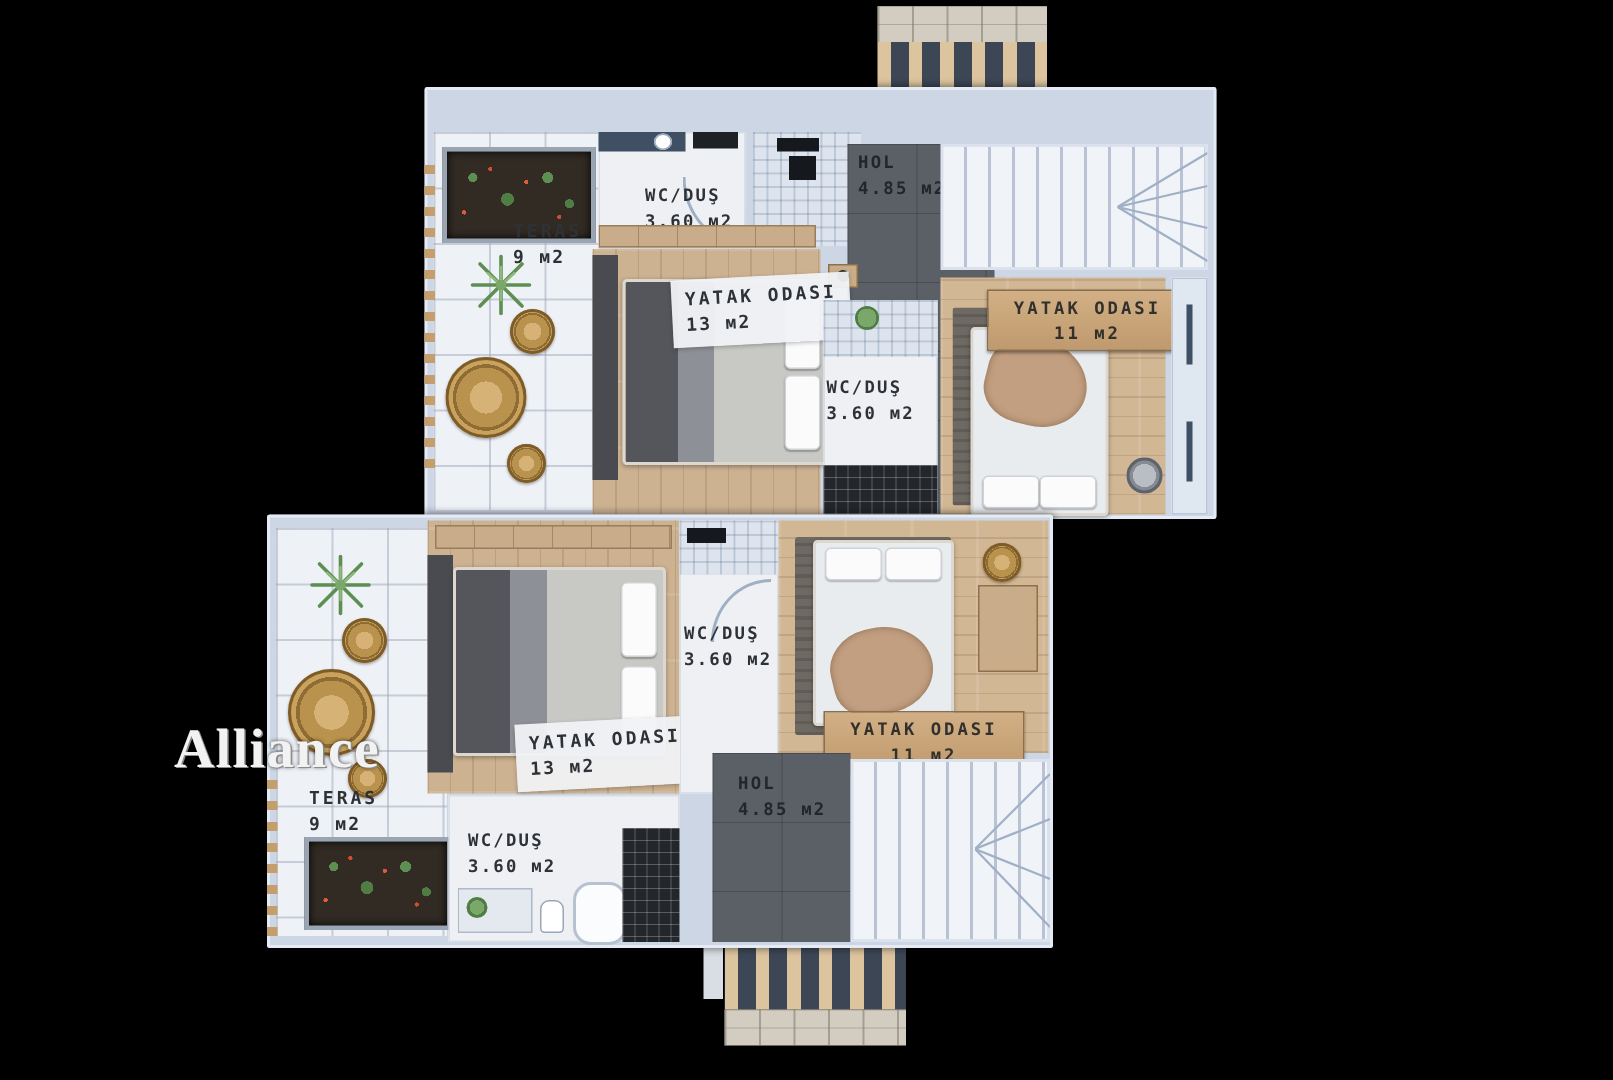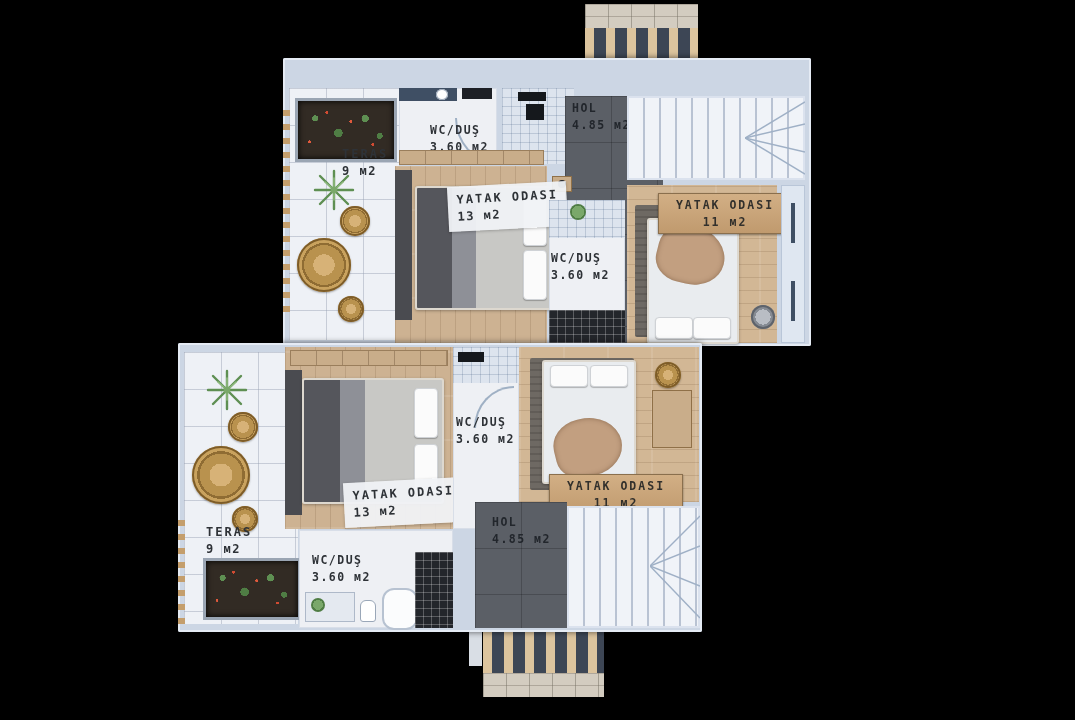--- a/index.html
+++ b/index.html
@@ -326,14 +326,15 @@
     <span>WC/DUŞ</span>
     <span>3.60 м2</span>
   </div>
   <div class="abs" style="left:305px;top:592px;width:50px;height:30px;background:#e4e9f0;box-shadow:inset 0 0 0 1px #aeb9c9;">
     <div class="abs" style="left:6px;top:6px;width:14px;height:14px;border-radius:50%;background:radial-gradient(circle,#7aa86a 0 50%,#4f7d44 50% 100%);"></div>
   </div>
   <div class="abs" style="left:360px;top:600px;width:14px;height:20px;background:#fff;border:1px solid #9aa7b8;border-radius:6px 6px 3px 3px;"></div>
   <div class="abs" style="left:382px;top:588px;width:32px;height:38px;background:#fbfcfd;border:2px solid #b7c2d1;border-radius:12px;"></div>
   <div class="abs darkgrid" style="left:415px;top:552px;width:38px;height:76px;"></div>
 
+  <div class="abs watermark" style="left:116px;top:478px;">Alliance</div>
 
 </div>
 
 </body></html>

